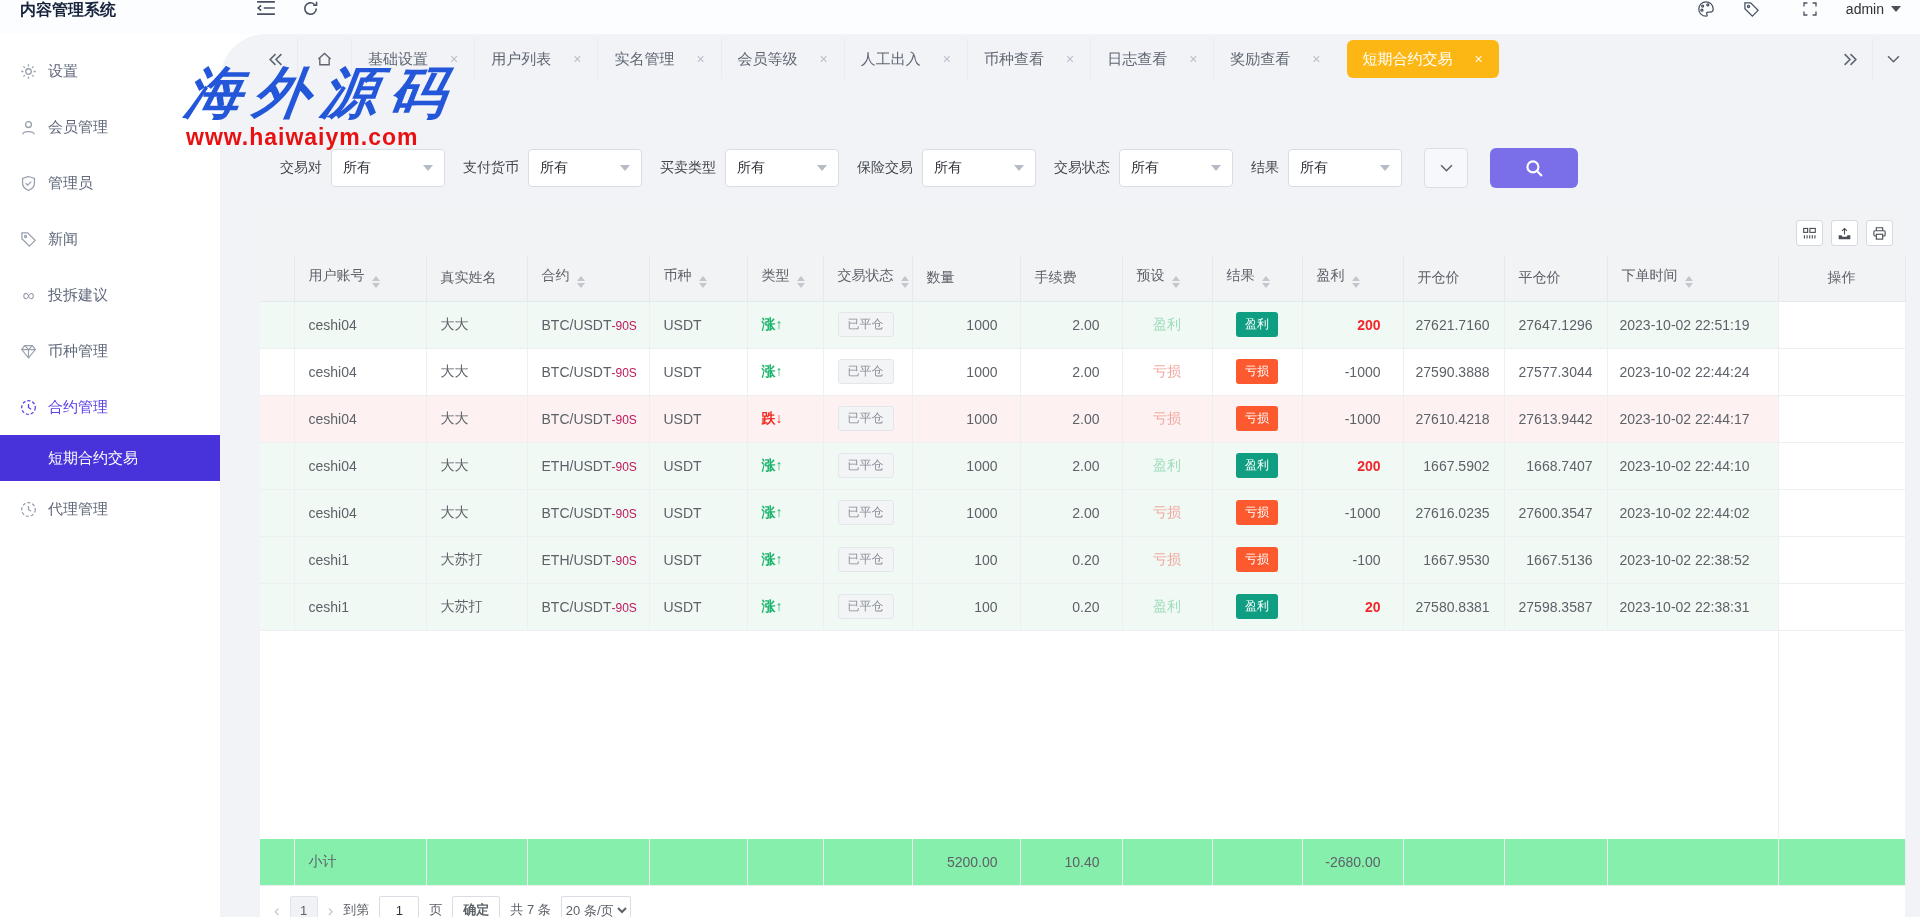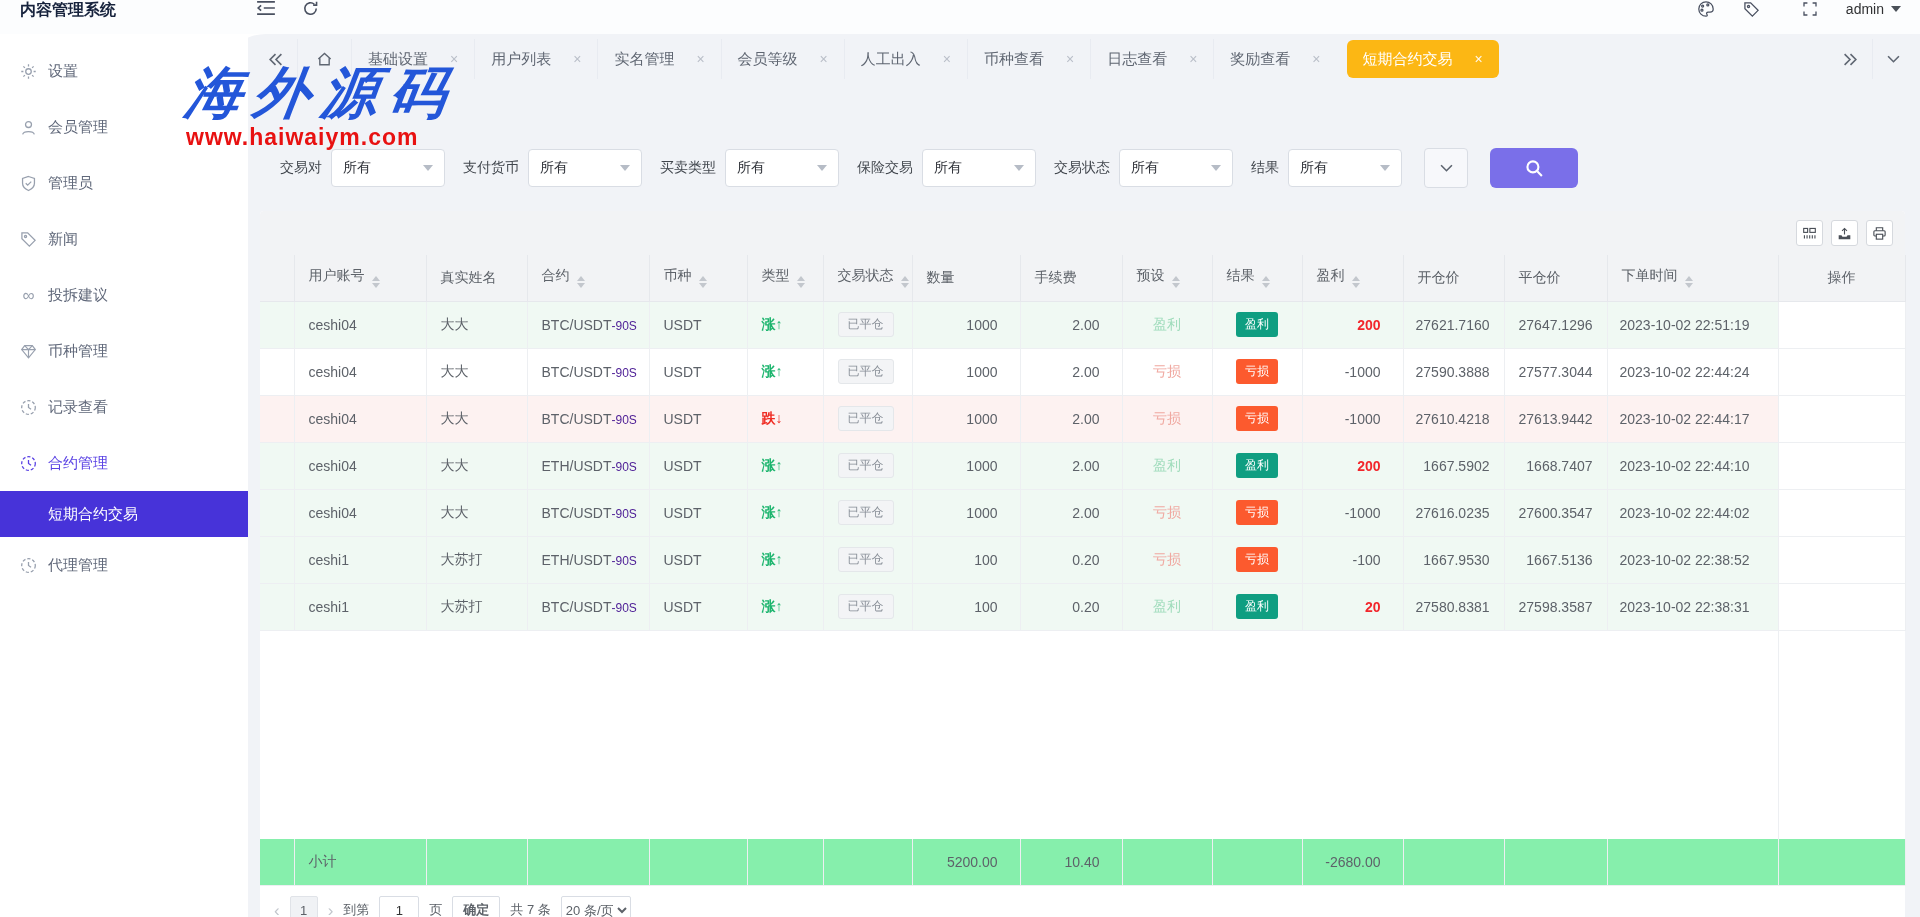--- a/index.html
+++ b/index.html
@@ -10,21 +10,21 @@
   
   .topbar { position:absolute; top:0; left:0; right:0; height:34px; background:#fcfdfe;
     display:flex; align-items:flex-start; z-index:6; }
   .tb-title { width:238px; padding-left:20px; font-size:16px; font-weight:bold; color:#17233d; }
   .tb-icon { margin-left:18px; color:#495060; display:flex; align-items:center; cursor:pointer; }
   .tb-right { margin-left:auto; display:flex; align-items:center; gap:28px; padding-right:19px; color:#495060; }
   .admin { display:flex; align-items:center; gap:7px; font-size:14px; color:#303133; cursor:pointer; }
   .caret-dn { width:0; height:0; border-left:5px solid transparent; border-right:5px solid transparent; border-top:6px solid #4a5058; }
 
   
-  .sidebar { position:absolute; top:34px; left:0; bottom:0; width:248px; background:#fff; padding-top:9px; z-index:2; }
+  .sidebar { position:absolute; top:34px; left:0; bottom:0; width:220px; background:#fff; padding-top:9px; z-index:2; }
   .side-item { height:56px; display:flex; align-items:center; padding-left:20px; gap:11px;
     font-size:15px; color:#60687a; cursor:pointer; }
   .side-item .icn { color:#98a0ae; display:flex; width:17px; justify-content:center; }
   .side-item.pa, .side-item.pa .icn { color:var(--menu-parent); }
   .side-active { height:46px; display:flex; align-items:center; padding-left:48px; color:#fff;
     font-size:15px; background:var(--purple); cursor:pointer; }
 
   
   .main { position:absolute; top:34px; left:220px; right:0; bottom:0; background:#f1f3f7;
     border-top-left-radius:46px; z-index:1; }
@@ -76,21 +76,21 @@
   .sort i { width:0; height:0; border-left:4px solid transparent; border-right:4px solid transparent; display:block; }
   .sort .up { border-bottom:5px solid #c3c7cd; margin-bottom:2px; }
   .sort .dn { border-top:5px solid #c3c7cd; }
 
   td { height:47px; font-size:14px; color:#5d6269; padding:0 0 0 14px; border-right:1px solid #edeff2;
     border-bottom:1px solid #edeff2; white-space:nowrap; overflow:hidden; }
   td.num  { text-align:right; padding:0 22px 0 0; }
   td.numr { text-align:right; padding:0 14px 0 0; }
   td.ctr  { text-align:center; padding:0; }
   td.act  { background:#fff; border-left:1px solid #e6e8ec; }
-  .sfx { font-style:normal; font-size:12px; color:#4c1d95; }
+  .sfx { font-style:normal; font-size:12px; color:#be185d; }
   .type { font-weight:bold; }
   .type.up { color:var(--up); } .type.down { color:var(--down); }
   .closed { display:inline-block; background:#f3f4f6; border:1px solid #e4e7ea; color:#8a9099;
     font-size:12px; padding:3px 9px; border-radius:3px; }
   .pre.win { color:var(--presetwin); } .pre.loss { color:var(--presetloss); }
   .badge { display:inline-block; color:#fff; font-size:12px; padding:4px 9px; border-radius:3px; }
   .badge.win { background:var(--win); } .badge.loss { background:var(--loss); }
   td.pwin { color:var(--pred); font-weight:bold; }
   tr.sum td { background:#86efac; }
   .spacer { position:relative; height:208px; }
@@ -195,29 +195,20 @@
       <span>投拆建议</span>
     </div>
     <div class="side-item ">
       <span class="icn">
         <svg viewBox="0 0 16 16" width="17" height="17" fill="none" stroke="currentColor" stroke-width="1.1">
           <path d="M4.4 2.4h7.2l2.8 3.8L8 14 1.6 6.2z"></path>
           <path d="M1.6 6.2h12.8M4.4 2.4L8 6.2l3.6-3.8M8 6.2V14"></path>
         </svg>
       </span>
       <span>币种管理</span>
-    </div>
-    <div class="side-item ">
-      <span class="icn">
-        <svg viewBox="0 0 16 16" width="17" height="17" fill="none" stroke="currentColor" stroke-width="1.2">
-          <circle cx="8" cy="8" r="6.4" stroke-dasharray="3 1.8"></circle>
-          <path d="M8 4.6V8l2.4 1.6"></path>
-        </svg>
-      </span>
-      <span>记录查看</span>
     </div>
     <div class="side-item pa">
       <span class="icn">
         <svg viewBox="0 0 16 16" width="17" height="17" fill="none" stroke="currentColor" stroke-width="1.2">
           <circle cx="8" cy="8" r="6.4" stroke-dasharray="3 1.8"></circle>
           <path d="M8 4.6V8l2.4 1.6"></path>
         </svg>
       </span>
       <span>合约管理</span>
     </div>

